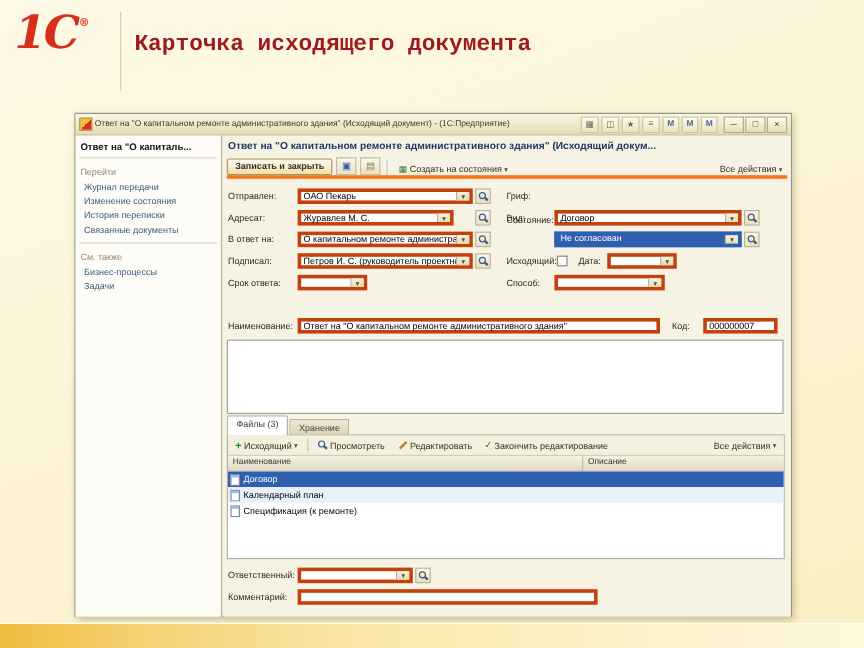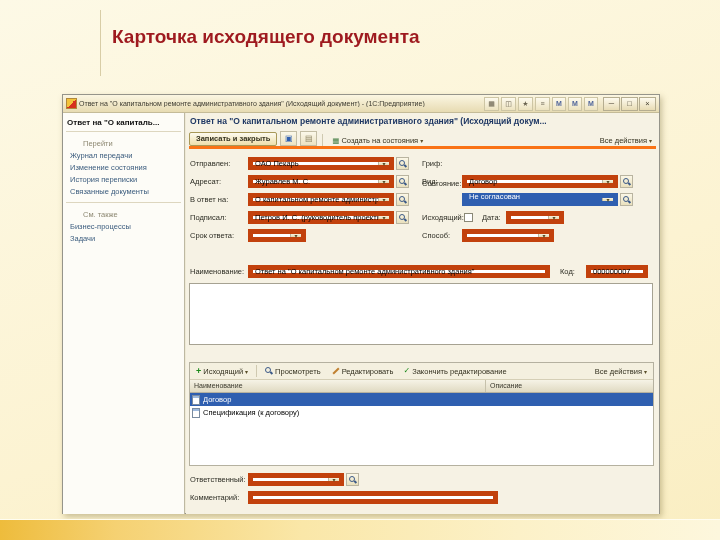--- a/index.html
+++ b/index.html
@@ -4,21 +4,21 @@
 <style>
   html,body{margin:0;padding:0;}
   body{font-family:"Liberation Sans",sans-serif;}
   .slide{position:relative;width:720px;height:540px;overflow:hidden;
          background:linear-gradient(160deg,#fdf9e6 0%,#fcf3d2 60%,#faeec2 100%);}
   
   .logo{position:absolute;left:12px;top:4px;font-family:"DejaVu Serif",serif;
         font-weight:bold;font-style:italic;font-size:38px;color:#d6301c;letter-spacing:-2px;}
   .logo sup{font-size:9px;font-style:normal;vertical-align:18px;margin-left:1px;}
   .vline{position:absolute;left:100px;top:10px;width:1px;height:66px;background:#d8cda6;}
-  .slide-title{position:absolute;left:112px;top:26px;margin:0;font-size:19px;font-weight:bold;color:#9e1a1f;}
+  .slide-title{position:absolute;left:112px;top:26px;margin:0;font-size:19px;font-weight:bold;color:#9e1a1f;font-family:Liberation Mono, monospace;}
   .bottom-band{position:absolute;left:0;bottom:0;width:720px;height:20px;border-top:1px solid #fffdf0;
         background:linear-gradient(90deg,#eebc3c 0%,#f5d172 16%,#fae7a8 42%,#fcf1c8 72%,#fdf7dd 100%);}
   
   .win{position:absolute;left:62px;top:94px;width:596px;height:418px;background:#efead6;
        border:1px solid #95948a;box-shadow:2px 3px 6px rgba(110,95,40,.35);font-size:7.5px;color:#2b2b22;}
   .titlebar{height:17px;display:flex;align-items:center;gap:2px;padding:0 3px;
        background:linear-gradient(#fbf6e2,#e7dbb2);border-bottom:1px solid #c4bb98;}
   .appicon{width:9px;height:9px;border:1px solid #b1883a;background:linear-gradient(135deg,#f3c33b 50%,#d6301c 50%);flex:0 0 auto;}
   .titletext{flex:1 1 auto;font-size:7px;color:#3c3a30;white-space:nowrap;overflow:hidden;}
   .svcbtn,.membtn{flex:0 0 auto;width:13px;height:12px;display:flex;align-items:center;justify-content:center;
@@ -26,39 +26,39 @@
   .membtn{width:12px;font-weight:bold;color:#50659a;}
   .winctl{flex:0 0 auto;display:flex;gap:1px;margin-left:3px;}
   .ctl{width:15px;height:12px;display:flex;align-items:center;justify-content:center;font-size:7.5px;
        color:#4a4434;border:1px solid #b5ad90;background:linear-gradient(#fdfaee,#e8dcb4);}
   .body{position:relative;height:401px;}
   
   .sidebar{position:absolute;left:0;top:0;width:122px;height:401px;background:#fdfcf7;
        border-right:1px solid #bdb8a2;box-sizing:border-box;overflow:hidden;}
   .side-h{font-size:8px;font-weight:bold;color:#111;margin:5px 4px 4px 4px;white-space:nowrap;overflow:hidden;}
   .side-line{height:1px;background:#ddd6bf;margin:0 3px;}
-  .side-sec{font-size:7.5px;color:#8d8872;margin:7px 4px 2px 20px;}
+  .side-sec{font-size:7.5px;color:#8d8872;margin:7px 4px 2px 4px;}
   .side-link{display:block;font-size:7.5px;color:#3b5c7e;margin:3px 4px 3px 7px;cursor:pointer;white-space:nowrap;}
   
   .main{position:absolute;left:123px;top:0;width:473px;height:401px;background:#f6f2e4;}
   .form-header{position:absolute;left:4px;top:3px;width:465px;font-size:8.5px;font-weight:bold;color:#1f3864;
        white-space:nowrap;overflow:hidden;}
   .main-toolbar{position:absolute;left:3px;top:16px;width:467px;height:17px;display:flex;align-items:flex-end;gap:3px;
        border-bottom:3px solid #f97316;}
   .btn-primary{font-size:7.5px;font-weight:bold;padding:1px 6px 2px 6px;border:1px solid #a89858;border-radius:2px;
        background:linear-gradient(#fdfaef,#eedfab);color:#33301f;cursor:pointer;}
   .ibtn{width:15px;height:13px;border:1px solid #c3bda4;background:linear-gradient(#fbf8ea,#ece3c2);
        display:flex;align-items:center;justify-content:center;font-size:8px;cursor:pointer;}
   .tbtn{display:inline-flex;align-items:center;gap:2px;font-size:7.5px;padding:1px 4px;cursor:pointer;color:#33301f;white-space:nowrap;}
   .vsep{width:1px;height:12px;background:#cfc9b0;margin:0 2px;}
   .spacer{flex:1 1 auto;}
   .dd{font-size:6px;color:#5a4f2a;}
   
   .flbl{position:absolute;font-size:7.5px;color:#2b2b22;white-space:nowrap;}
-  .fld{position:absolute;height:13px;box-sizing:border-box;background:#fff;border:5px solid #c2410c;
+  .fld{position:absolute;height:13px;box-sizing:border-box;background:#fff;border:3px solid #c2410c;
        display:flex;align-items:center;cursor:text;}
   .fld .fval{flex:1 1 auto;font-size:7.5px;padding:0 2px;white-space:nowrap;overflow:hidden;color:#000;}
   .fld .combo{flex:0 0 auto;width:10px;height:100%;border-left:1px solid #b9b4a0;cursor:pointer;
        background:linear-gradient(#f7f2de,#e4dab4);display:flex;align-items:center;justify-content:center;}
   .fld.sel{background:#2f5fb0;border-color:#2f5fb0;align-items:flex-end;}
   .fld.sel .fval{color:#fff;}
   .magbtn{position:absolute;width:13px;height:13px;box-sizing:border-box;border:1px solid #b9b4a0;cursor:pointer;
        background:linear-gradient(#fbf7e6,#e9e0bd);display:flex;align-items:center;justify-content:center;}
   .mag{position:relative;width:8px;height:8px;}
   .mag::before{content:"";position:absolute;left:0;top:0;width:4px;height:4px;border:1px solid #3c5a88;border-radius:50%;}
@@ -87,20 +87,21 @@
   .trow.alt{background:#e9f0fa;}
   .trow.sel{background:#2f5fb0;color:#fff;}
   .dicon{width:8px;height:10px;box-sizing:border-box;background:#fff;border:1px solid #7a8ba0;flex:0 0 auto;
        box-shadow:inset 0 2px 0 #9db9dd;}
 </style>
 </head>
 <body>
 
 <div class="slide">
 
+  <div class="logo"><span>1С</span><sup>®</sup></div>
   <div class="vline"></div>
   <h1 class="slide-title">Карточка исходящего документа</h1>
 
   <div class="win">
 
     <div class="titlebar">
       <span class="appicon"></span>
       <span class="titletext">Ответ на "О капитальном ремонте административного здания" (Исходящий документ) - (1С:Предприятие)</span>
       <span class="svcbtn">▦</span>
       <span class="svcbtn">◫</span>
@@ -158,21 +159,21 @@
           <span class="fval">ОАО Пекарь</span>
           <span class="combo">
               <span class="dd">▾</span>
             </span>
         </div>
         <span class="magbtn" style="left:210px;top:44px">
             <span class="mag"></span>
           </span>
 
         <span class="flbl" style="left:4px;top:64px">Адресат:</span>
-        <div class="fld" style="left:62px;top:62px;width:146px">
+        <div class="fld" style="left:62px;top:62px;width:130px">
           <span class="fval">Журавлев М. С.</span>
           <span class="combo">
               <span class="dd">▾</span>
             </span>
         </div>
         <span class="magbtn" style="left:210px;top:62px">
             <span class="mag"></span>
           </span>
 
         <span class="flbl" style="left:4px;top:82px">В ответ на:</span>
@@ -251,20 +252,24 @@
         <div class="fld" style="left:62px;top:152px;width:302px">
           <span class="fval">Ответ на "О капитальном ремонте административного здания"</span>
         </div>
         <span class="flbl" style="left:374px;top:154px">Код:</span>
         <div class="fld" style="left:400px;top:152px;width:62px">
           <span class="fval">000000007</span>
         </div>
 
         <div class="bigtext"></div>
 
+        <div class="tabs">
+          <span class="tab active">Файлы (3)</span>
+          <span class="tab">Хранение</span>
+        </div>
 
         <div class="files-panel">
           <div class="files-toolbar">
             <span class="tbtn">
               <span class="plus">+</span>
               <span>Исходящий</span>
               <span class="dd">▾</span>
             </span>
             <span class="vsep"></span>
             <span class="tbtn">
@@ -289,24 +294,31 @@
             <span class="th name">Наименование</span>
             <span class="th desc">Описание</span>
           </div>
           <div class="trow sel">
             <span class="cell-name">
                 <span class="dicon"></span>
                 <span>Договор</span>
               </span>
             <span></span>
           </div>
+          <div class="trow alt">
+            <span class="cell-name">
+                <span class="dicon"></span>
+                <span>Календарный план</span>
+              </span>
+            <span></span>
+          </div>
           <div class="trow">
             <span class="cell-name">
                 <span class="dicon"></span>
-                <span>Спецификация (к договору)</span>
+                <span>Спецификация (к ремонте)</span>
               </span>
             <span></span>
           </div>
         </div>
 
         <span class="flbl" style="left:4px;top:362px">Ответственный:</span>
         <div class="fld" style="left:62px;top:360px;width:96px">
           <span class="fval"></span>
           <span class="combo">
               <span class="dd">▾</span>

